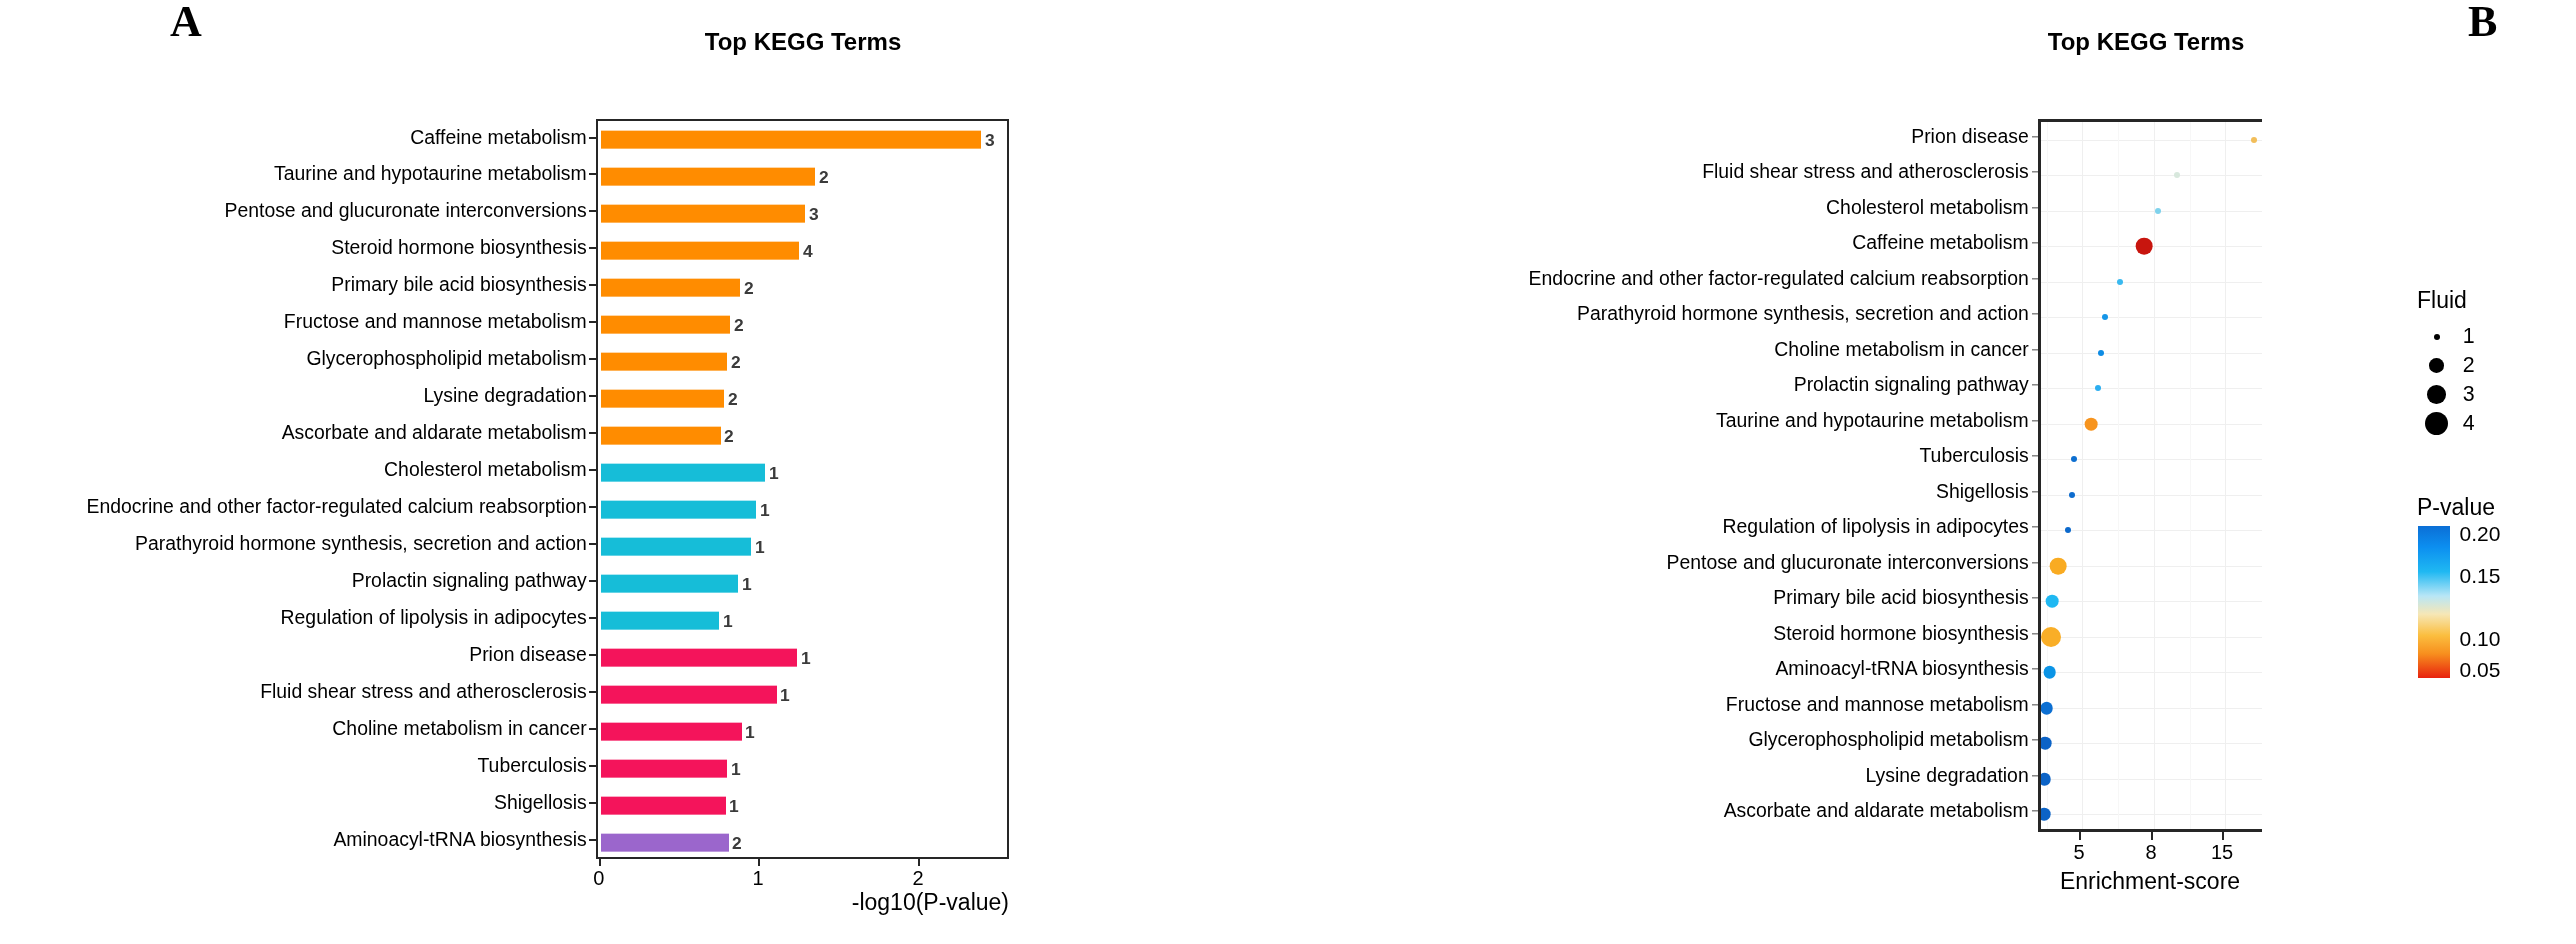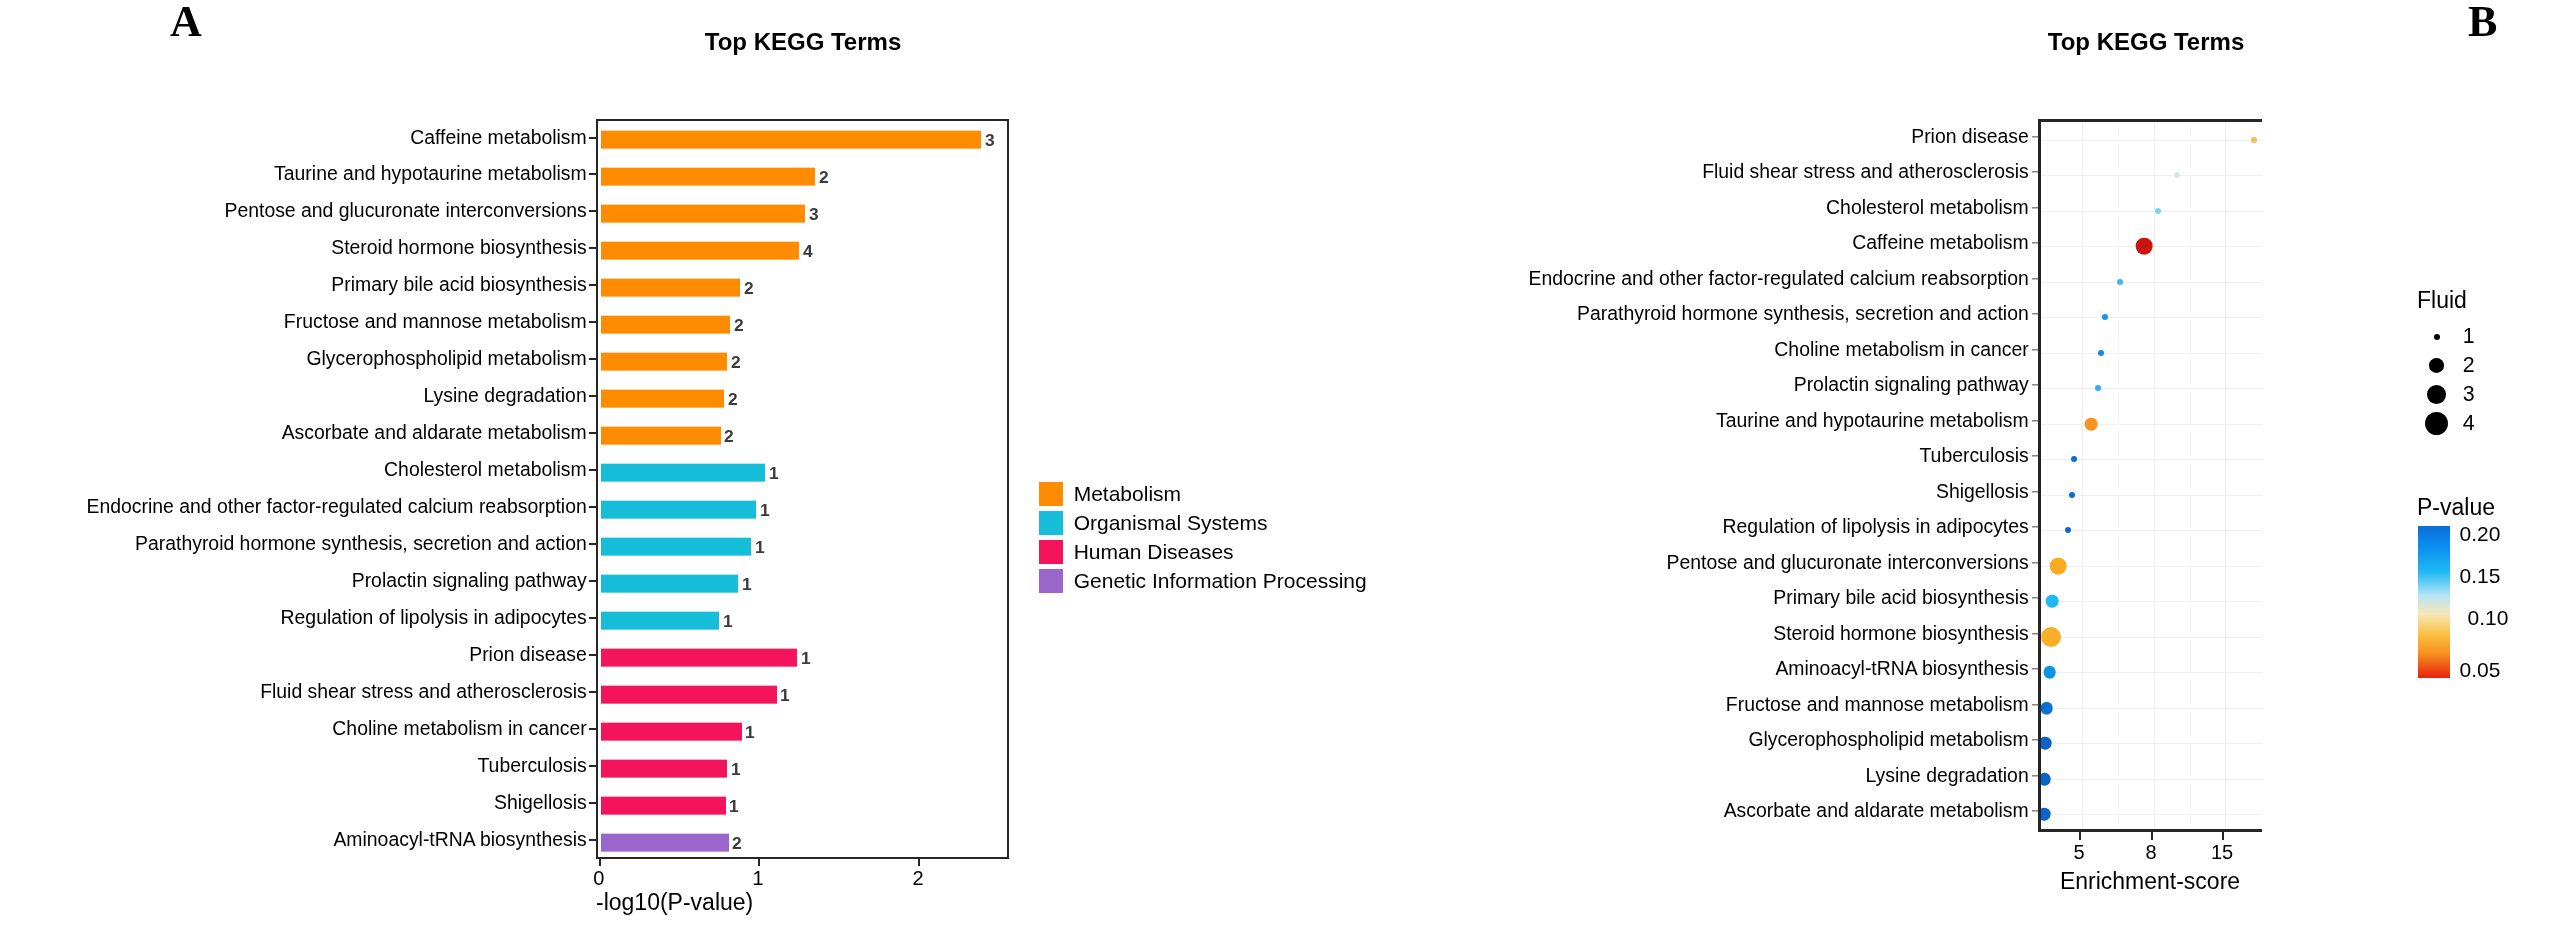--- a/index.html
+++ b/index.html
@@ -18,21 +18,21 @@
   .a-bar-row{position:absolute;left:0;height:37px;width:100%;}
   .a-bar{position:absolute;left:2.7px;top:50%;transform:translateY(-50%);height:18.7px;}
   .a-bar-val{position:absolute;top:50%;transform:translateY(-50%);font-size:17.4px;font-weight:bold;color:#3b3b3b;margin-left:4px;white-space:nowrap;}
   #a-ylabels{position:absolute;left:0;top:119px;width:596px;height:740px;}
   .a-ylabel2{position:absolute;right:9.3px;text-align:right;font-size:19.4px;white-space:nowrap;transform:translateY(-50%);line-height:1;}
   .a-ytick{position:absolute;right:0px;width:6.7px;height:2px;background:#262626;transform:translateY(-50%);}
 
   #a-xaxis{position:absolute;left:596px;top:858px;width:413px;height:67px;}
   .a-xtick{position:absolute;top:0;width:2px;height:8px;background:#262626;}
   .a-xtlabel{position:absolute;top:9.3px;font-size:20px;transform:translateX(-50%);}
-  #a-xtitle{position:absolute;left:596px;top:889px;width:413px;text-align:left;font-size:23px;}
+  #a-xtitle{position:absolute;left:596px;top:889px;width:413px;text-align:right;font-size:23px;}
 
   
   #a-legend{position:absolute;left:1039px;top:479px;}
   .a-leg-row{display:flex;align-items:center;height:29px;}
   .a-leg-sw{width:24px;height:24px;margin-right:10.7px;flex:0 0 auto;}
   .a-leg-tx{font-size:21px;white-space:nowrap;}
 
   
   #panel-b{position:absolute;left:1222px;top:0;width:1354px;height:945px;}
   #b-title{position:absolute;left:814px;top:28px;width:220px;text-align:center;font-size:24px;font-weight:600;}
@@ -203,38 +203,20 @@
   <div id="a-xaxis">
       <div class="a-xtick" style="left: 2.7px;"></div>
       <div class="a-xtlabel" style="left: 2.7px;">0</div>
       <div class="a-xtick" style="left: 162px;"></div>
       <div class="a-xtlabel" style="left: 162px;">1</div>
       <div class="a-xtick" style="left: 322px;"></div>
       <div class="a-xtlabel" style="left: 322px;">2</div>
     </div>
   <div id="a-xtitle">-log10(P-value)</div>
 
-  <div id="a-legend">
-      <div class="a-leg-row">
-        <div class="a-leg-sw" style="background: rgb(255, 140, 0);"></div>
-        <div class="a-leg-tx">Metabolism</div>
-      </div>
-      <div class="a-leg-row">
-        <div class="a-leg-sw" style="background: rgb(22, 189, 216);"></div>
-        <div class="a-leg-tx">Organismal Systems</div>
-      </div>
-      <div class="a-leg-row">
-        <div class="a-leg-sw" style="background: rgb(244, 20, 91);"></div>
-        <div class="a-leg-tx">Human Diseases</div>
-      </div>
-      <div class="a-leg-row">
-        <div class="a-leg-sw" style="background: rgb(155, 102, 204);"></div>
-        <div class="a-leg-tx">Genetic Information Processing</div>
-      </div>
-    </div>
 </div>
 
 <div id="panel-b">
   <div class="panel-letter" id="letter-b">B</div>
   <div id="b-title">Top KEGG Terms</div>
 
   <div id="b-ylabels">
       <div class="b-ylabel" style="top: 18px;">Prion disease</div>
       <div class="b-ytick" style="top: 18px;"></div>
       <div class="b-ylabel" style="top: 53px;">Fluid shear stress and atherosclerosis</div>
@@ -365,19 +347,19 @@
       </div>
   </div>
 
   <div id="b-pval-legend">
     <div id="b-pval-title">P-value</div>
     <div id="b-pval-body">
       <div id="b-colorbar"></div>
       <div id="b-pval-ticks">
           <div class="b-pv-tx" style="top: 8px;">0.20</div>
           <div class="b-pv-tx" style="top: 50px;">0.15</div>
-          <div class="b-pv-tx" style="top: 92px; margin-left: 8px;">0.10</div>
+          <div class="b-pv-tx" style="top: 113px;">0.10</div>
           <div class="b-pv-tx" style="top: 144px;">0.05</div>
         </div>
     </div>
   </div>
 </div>
 
 
 </body></html>

